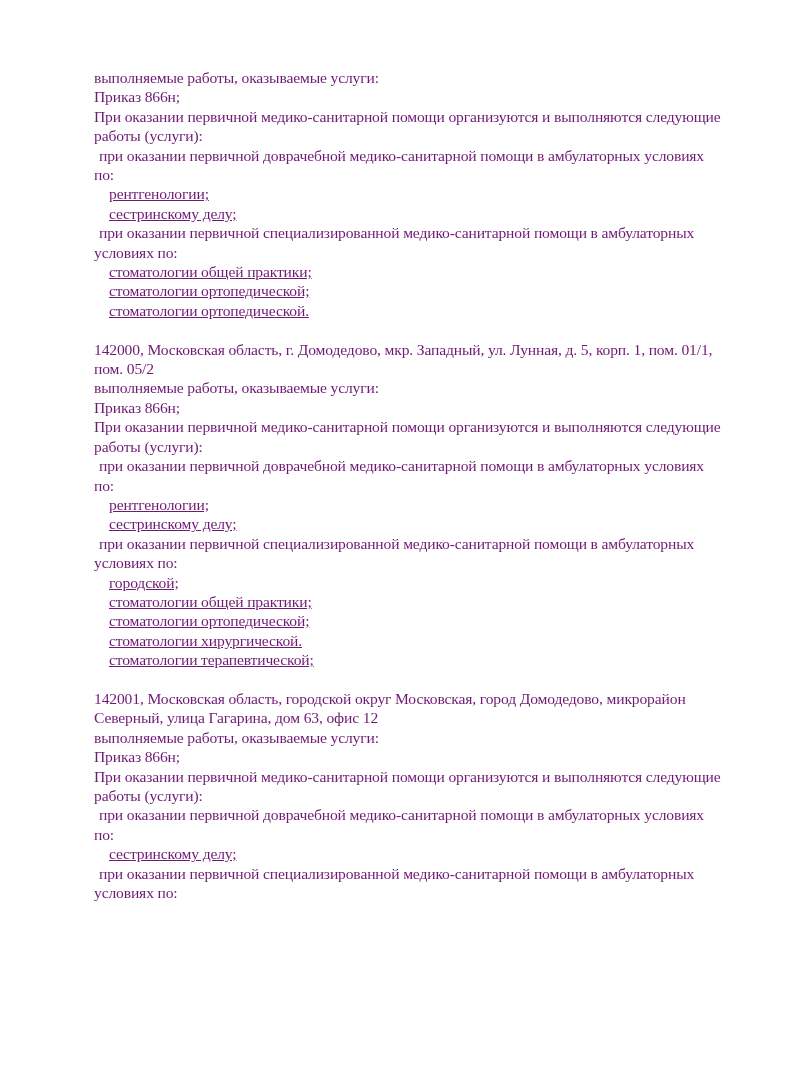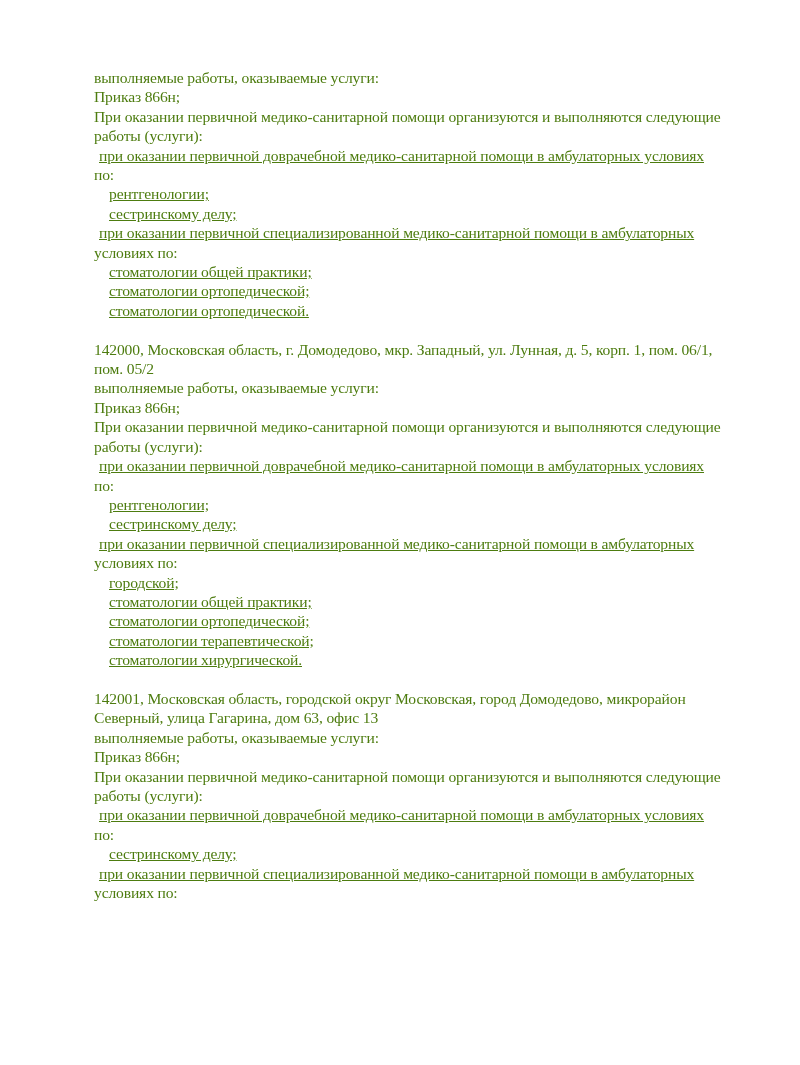--- a/index.html
+++ b/index.html
@@ -1,24 +1,24 @@
 <!DOCTYPE html>
 <html><head>
 <meta charset="utf-8">
 <style>
   html, body { margin: 0; padding: 0; background: #ffffff; }
   body { width: 800px; height: 1065px; overflow: hidden; position: relative; }
   .page {
     position: absolute; left: 94px; top: 68px; width: 670px;
     font-family: "Liberation Serif", "DejaVu Serif", serif;
-    font-size: 15.6px; line-height: 19.4px; color: #4d7c0f;
+    font-size: 15.6px; line-height: 19.4px; color: #701a75;
     letter-spacing: -0.15px;
   }
   .line { white-space: pre; margin: 0; }
-  .i1 { padding-left: 5px; text-decoration: underline; }
+  .i1 { padding-left: 5px; }
   .i2 { padding-left: 15px; text-decoration: underline; }
   .gap { height: 19.4px; }
 </style>
 </head>
 <body>
 
 <div class="page" id="page">
     <div>
       <div class="line">выполняемые работы, оказываемые услуги:</div>
       <div class="line">Приказ 866н;</div>
@@ -29,42 +29,42 @@
       <div class="line i2">рентгенологии;</div>
       <div class="line i2">сестринскому делу;</div>
       <div class="line i1">при оказании первичной специализированной медико-санитарной помощи в амбулаторных</div>
       <div class="line">условиях по:</div>
       <div class="line i2">стоматологии общей практики;</div>
       <div class="line i2">стоматологии ортопедической;</div>
       <div class="line i2">стоматологии ортопедической.</div>
     </div>
     <div class="gap"></div>
     <div>
-      <div class="line">142000, Московская область, г. Домодедово, мкр. Западный, ул. Лунная, д. 5, корп. 1, пом. 06/1,</div>
+      <div class="line">142000, Московская область, г. Домодедово, мкр. Западный, ул. Лунная, д. 5, корп. 1, пом. 01/1,</div>
       <div class="line">пом. 05/2</div>
       <div class="line">выполняемые работы, оказываемые услуги:</div>
       <div class="line">Приказ 866н;</div>
       <div class="line">При оказании первичной медико-санитарной помощи организуются и выполняются следующие</div>
       <div class="line">работы (услуги):</div>
       <div class="line i1">при оказании первичной доврачебной медико-санитарной помощи в амбулаторных условиях</div>
       <div class="line">по:</div>
       <div class="line i2">рентгенологии;</div>
       <div class="line i2">сестринскому делу;</div>
       <div class="line i1">при оказании первичной специализированной медико-санитарной помощи в амбулаторных</div>
       <div class="line">условиях по:</div>
       <div class="line i2">городской;</div>
       <div class="line i2">стоматологии общей практики;</div>
       <div class="line i2">стоматологии ортопедической;</div>
+      <div class="line i2">стоматологии хирургической.</div>
       <div class="line i2">стоматологии терапевтической;</div>
-      <div class="line i2">стоматологии хирургической.</div>
     </div>
     <div class="gap"></div>
     <div>
       <div class="line">142001, Московская область, городской округ Московская, город Домодедово, микрорайон</div>
-      <div class="line">Северный, улица Гагарина, дом 63, офис 13</div>
+      <div class="line">Северный, улица Гагарина, дом 63, офис 12</div>
       <div class="line">выполняемые работы, оказываемые услуги:</div>
       <div class="line">Приказ 866н;</div>
       <div class="line">При оказании первичной медико-санитарной помощи организуются и выполняются следующие</div>
       <div class="line">работы (услуги):</div>
       <div class="line i1">при оказании первичной доврачебной медико-санитарной помощи в амбулаторных условиях</div>
       <div class="line">по:</div>
       <div class="line i2">сестринскому делу;</div>
       <div class="line i1">при оказании первичной специализированной медико-санитарной помощи в амбулаторных</div>
       <div class="line">условиях по:</div>
     </div>

